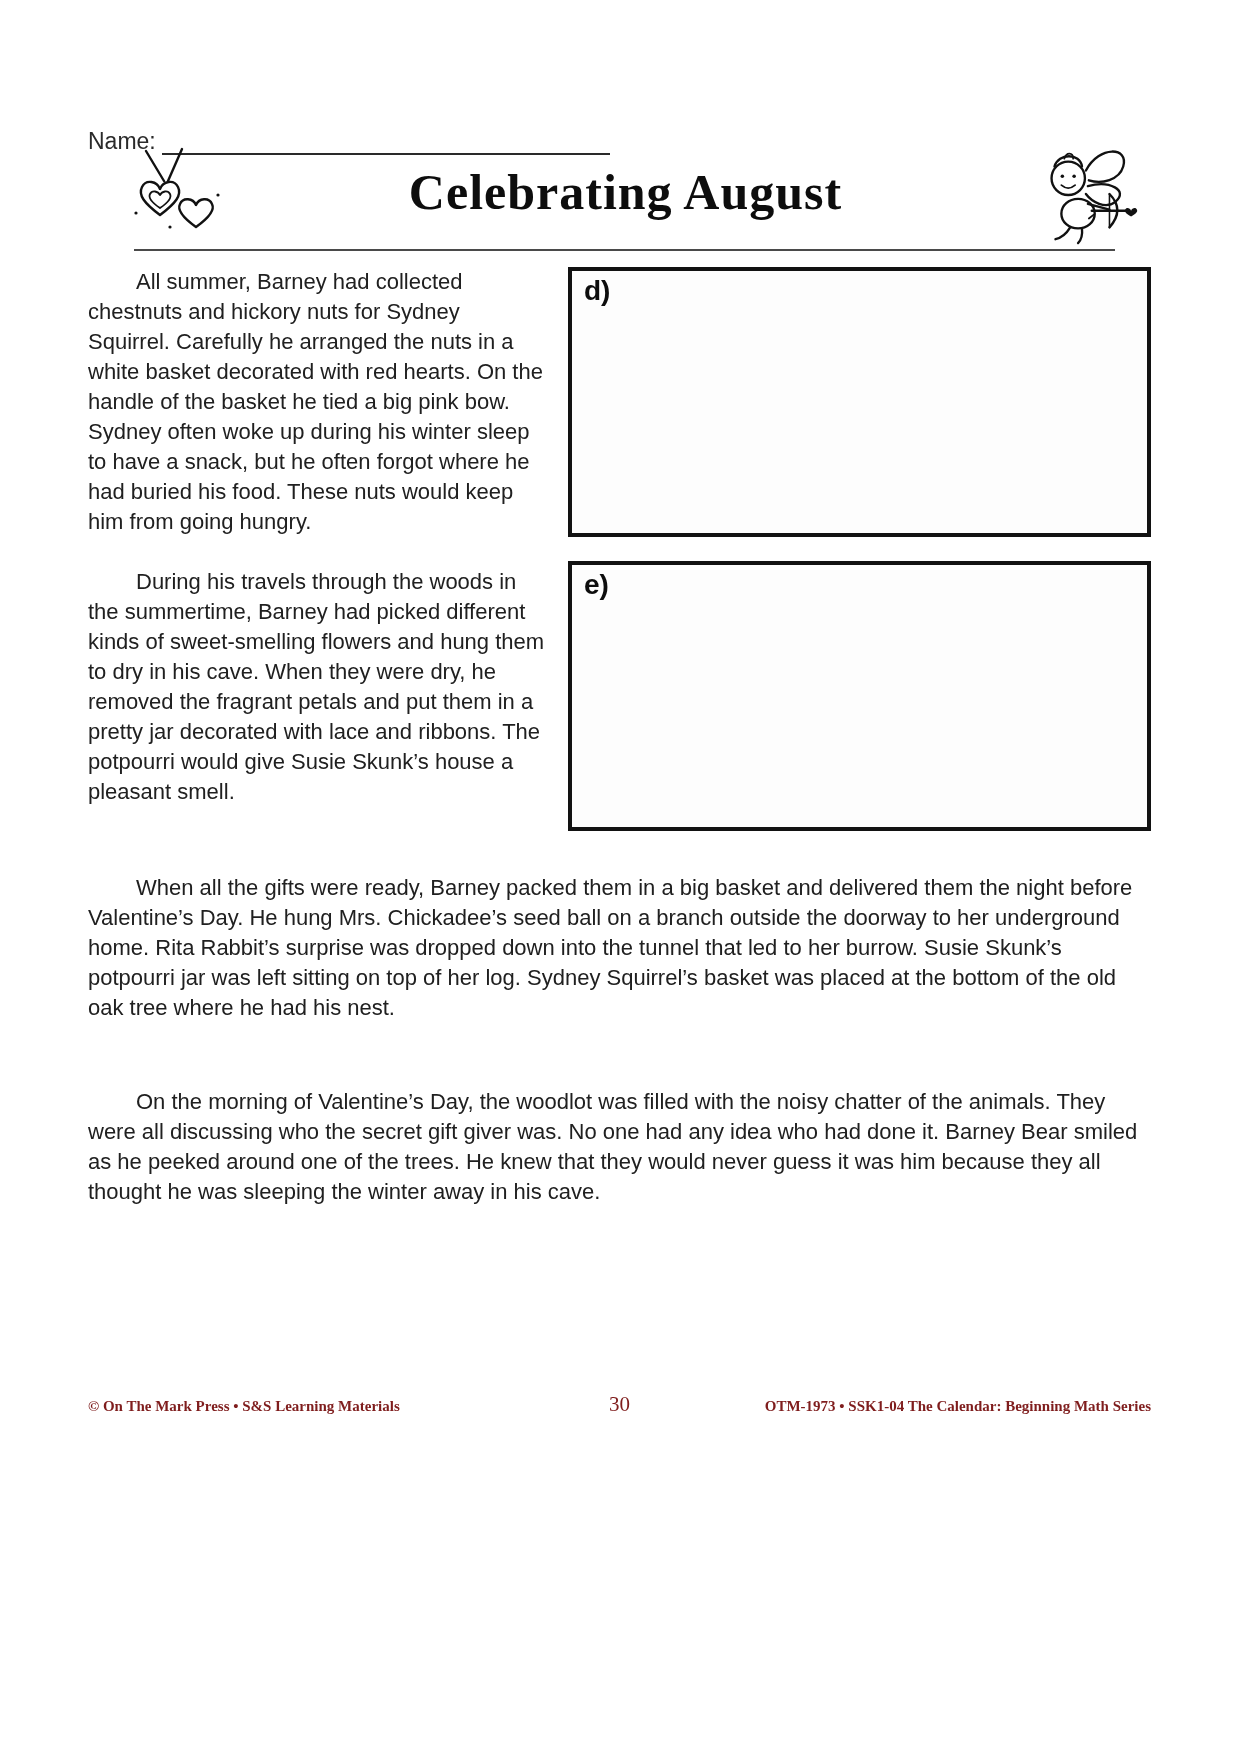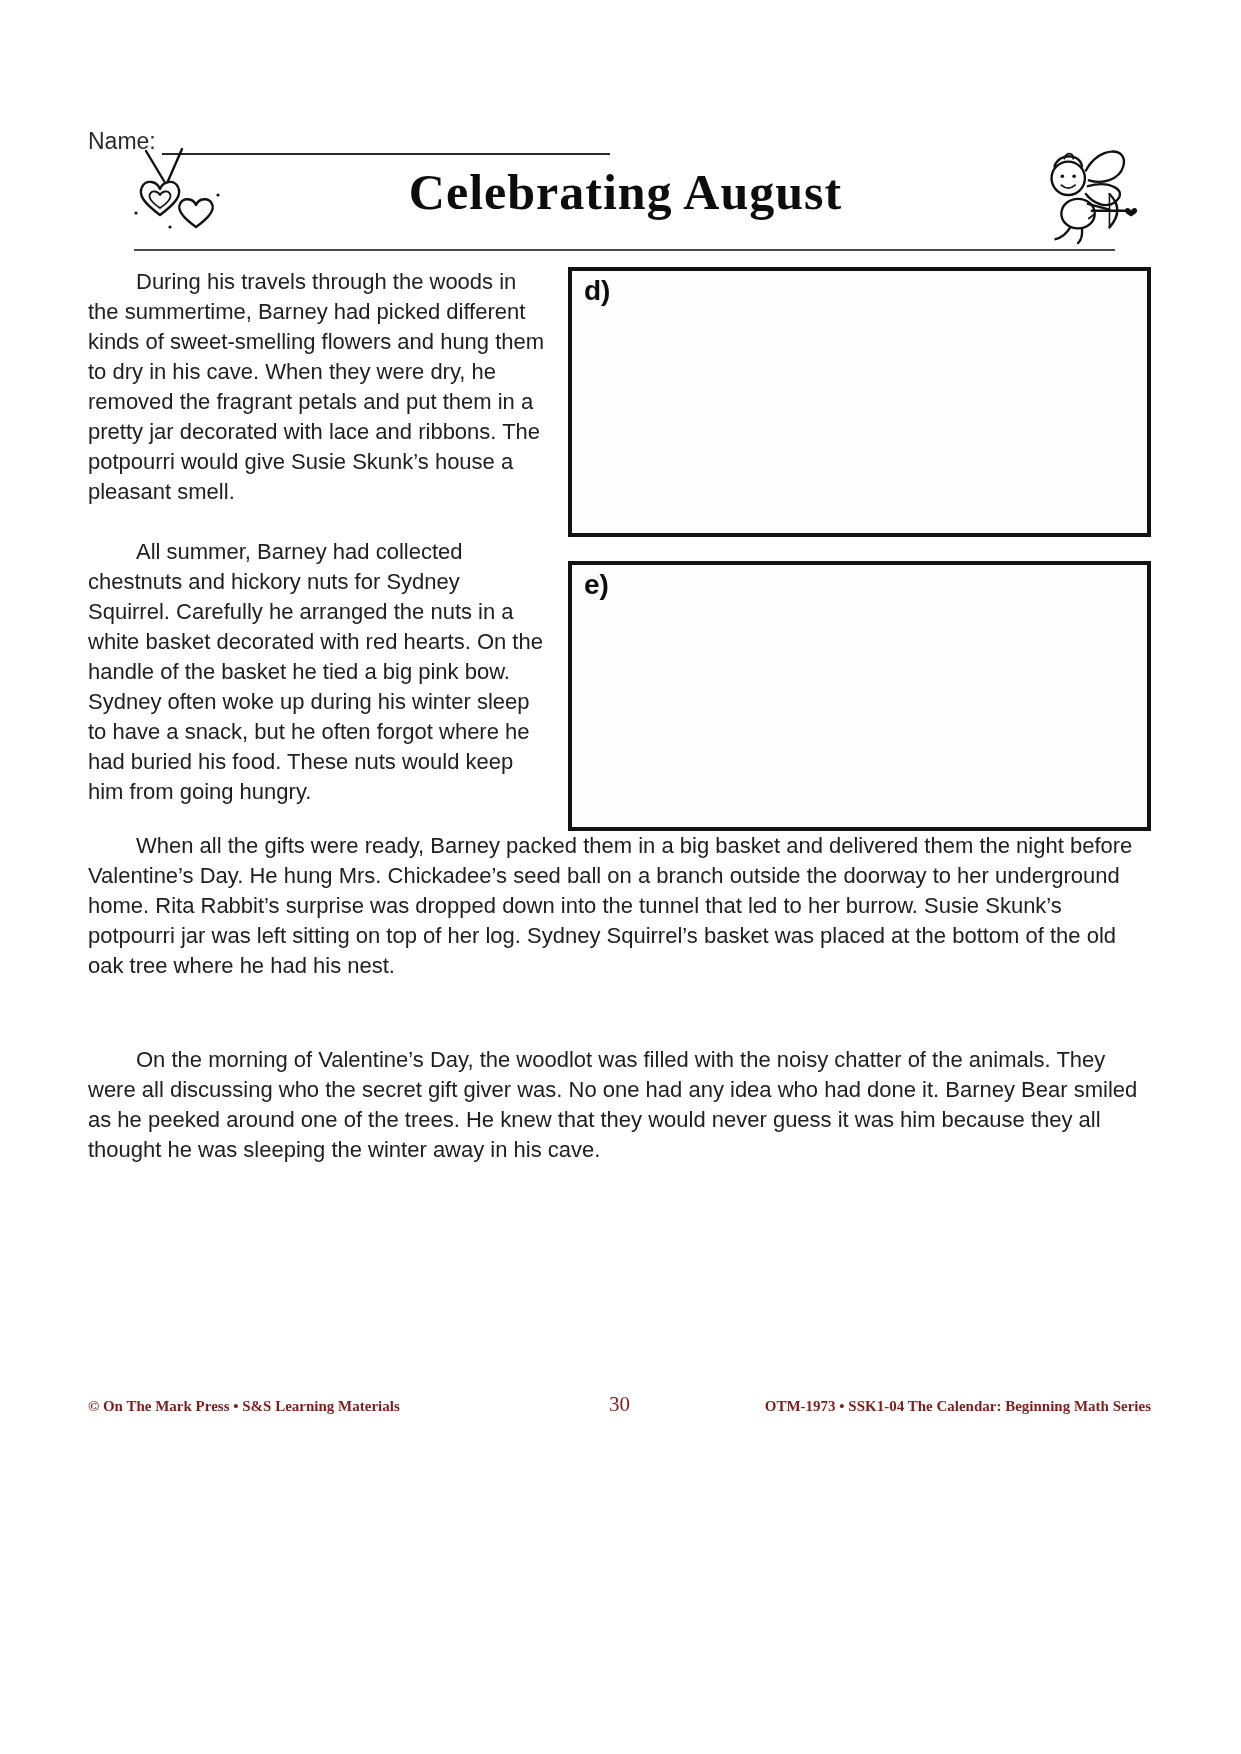--- a/index.html
+++ b/index.html
@@ -67,21 +67,21 @@
     height:270px;
     padding:4px 12px;
     background:#fdfdfd;
   }
   .box-label {
     font-weight:bold;
     font-size:28px;
     color:#0d0d0d;
   }
 
-  .wide { }
+  .wide { margin-top:42px; }
   .wide + .wide { margin-top:64px; }
 
   
   .footer {
     position:absolute;
     left:88px; right:90px; top:1392px;
     display:flex; align-items:baseline;
     font-family:"Liberation Serif", serif;
     font-weight:bold;
     font-size:15px;
@@ -141,22 +141,22 @@
         <path d="M116 71 C115 68, 111 67, 110 70 C109 72, 111 74, 116 77 C121 74, 123 72, 122 70 C121 67, 117 68, 116 71 Z" fill="#111" stroke="none"></path>
         <path d="M54 88 q-6 10 -15 12"></path>
         <path d="M66 89 q1 10 -4 15"></path>
       </svg>
     </span>
   </div>
   <div class="title-rule"></div>
 
   <div class="columns">
     <div class="left-col">
+      <p class="para">All summer, Barney had collected chestnuts and hickory nuts for Sydney Squirrel.  Carefully he arranged the nuts in a white basket decorated with red hearts.  On the handle of the basket he tied a big pink bow.  Sydney often woke up during his winter sleep to have a snack, but he often forgot where he had buried his food.  These nuts would keep him from going hungry.</p>
       <p class="para">During his travels through the woods in the summertime, Barney had picked different kinds of sweet-smelling flowers and hung them to dry in his cave.  When they were dry, he removed the fragrant petals and put them in a pretty jar decorated with lace and ribbons.  The potpourri would give Susie Skunk’s house a pleasant smell.</p>
-      <p class="para">All summer, Barney had collected chestnuts and hickory nuts for Sydney Squirrel.  Carefully he arranged the nuts in a white basket decorated with red hearts.  On the handle of the basket he tied a big pink bow.  Sydney often woke up during his winter sleep to have a snack, but he often forgot where he had buried his food.  These nuts would keep him from going hungry.</p>
     </div>
     <div class="right-col">
       <div class="answer-box">
         <span class="box-label">d)</span>
       </div>
       <div class="answer-box">
         <span class="box-label">e)</span>
       </div>
     </div>
   </div>

